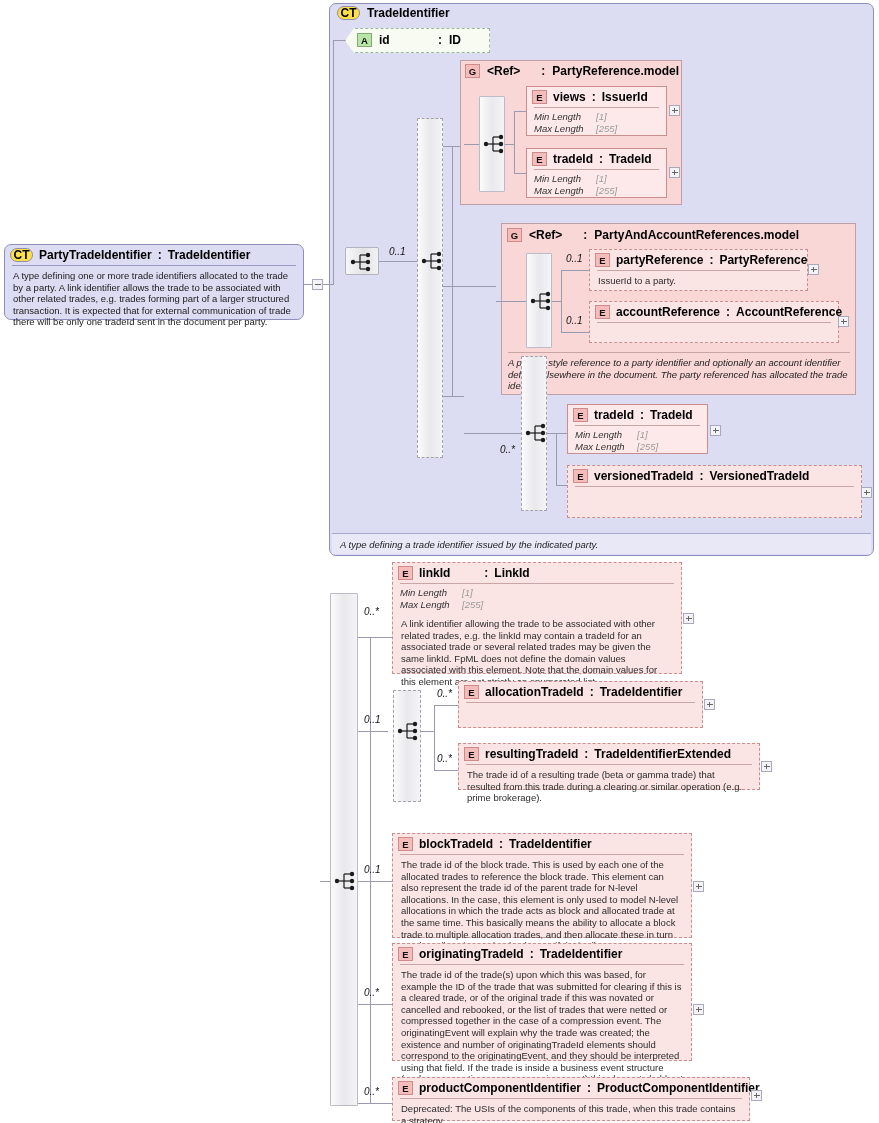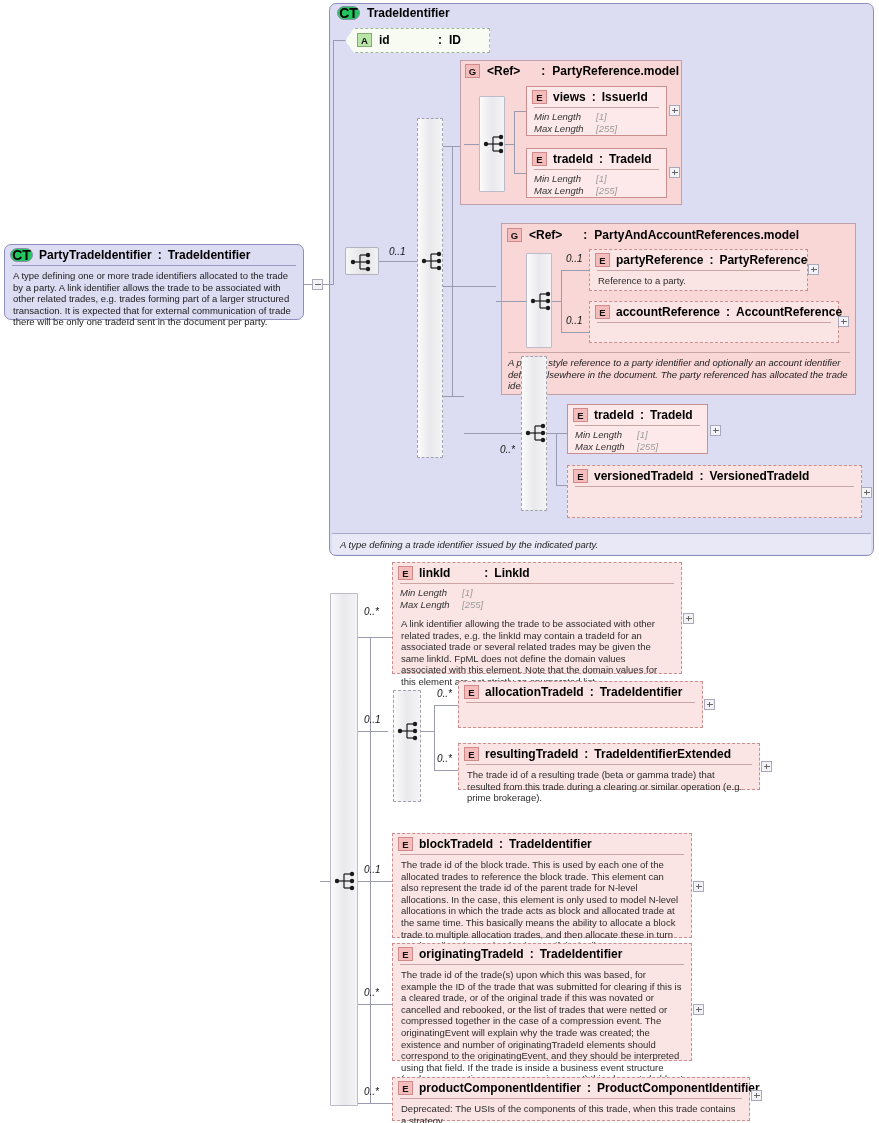--- a/index.html
+++ b/index.html
@@ -42,21 +42,21 @@
   .card .facets{padding:3px 7px 4px 7px;font-style:italic;font-size:9.5px;line-height:11.5px;color:#333;}
   .card .facets .fv{color:#9a9a9a;font-style:italic;}
   .card .doc{padding:4px 8px 5px 8px;font-size:9.5px;line-height:11.6px;color:#2b2b2b;}
 
   
   .badge{display:inline-flex;align-items:center;justify-content:center;
          width:15px;height:14px;font-size:9.5px;font-weight:bold;box-sizing:border-box;flex:none;}
   .badge.E{background:#f5bcbc;border:1px solid #cf8b8b;color:#111;}
   .badge.G{background:#f5bcbc;border:1px solid #cf8b8b;color:#111;}
   .badge.A{background:#b9e6a8;border:1px solid #7fae70;color:#111;}
-  .badge.CT{width:23px;border-radius:7px;background:#22c55e;border:1px solid #8d8dae;font-size:14px;}
+  .badge.CT{width:23px;border-radius:7px;background:#fde047;border:1px solid #8d8dae;font-size:12px;}
 
   
   .el{background:#fbe4e4;border:1px dashed #c98f8f;}
   .el.solid{border:1px solid #c98f8f;background:#fde9e9;}
   .el .hdr{background:transparent;}
 
   
   .grp{background:#f9d7d7;border:1px solid #c0a0a8;}
 
   
@@ -248,21 +248,21 @@
 <div class="mult" style="left:566px;top:315px;">0..1</div>
 
 <div class="card el" style="left:589px;top:249px;width:219px;height:42px;">
   <div class="hdr">
     <span class="badge E">E</span>
     <span class="nm">partyReference</span>
     <span class="ty"> : </span>
     <span class="ty">PartyReference</span>
   </div>
   <div class="sep"></div>
-  <div class="doc">Reference to a party.</div>
+  <div class="doc">IssuerId to a party.</div>
 </div>
 <div class="pm plus" style="left:808px;top:264px;"></div>
 
 <div class="card el" style="left:589px;top:301px;width:250px;height:42px;">
   <div class="hdr">
     <span class="badge E">E</span>
     <span class="nm">accountReference</span>
     <span class="ty"> : </span>
     <span class="ty">AccountReference</span>
   </div>

